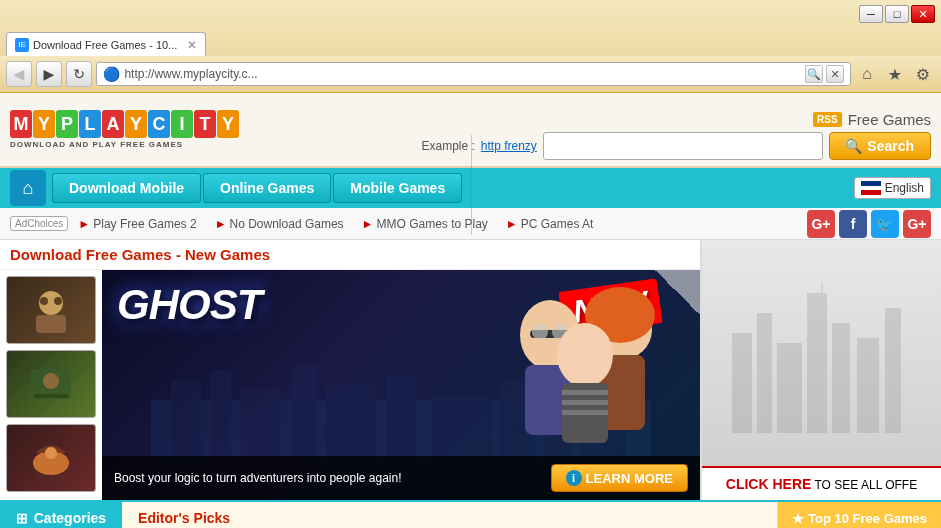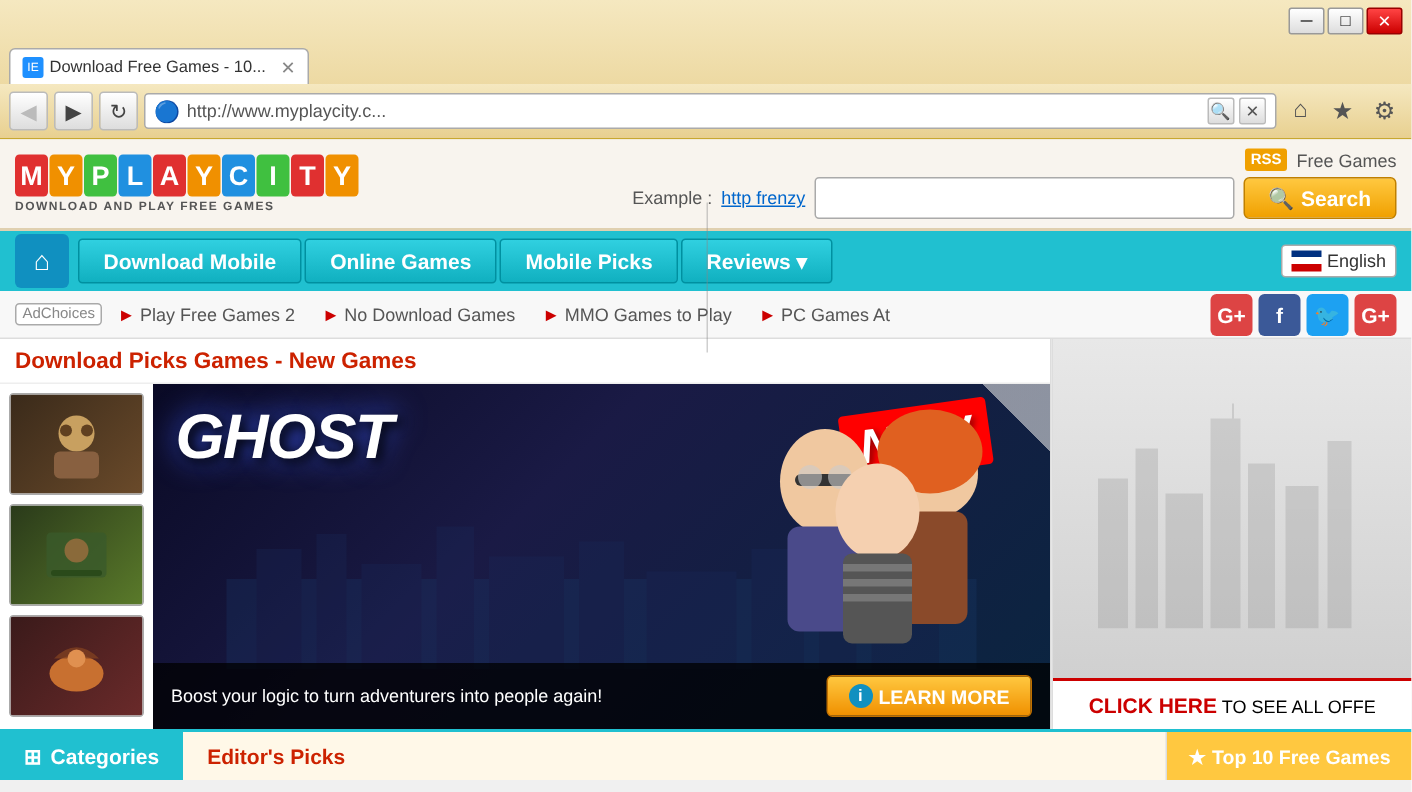--- a/index.html
+++ b/index.html
@@ -147,45 +147,44 @@
           <div class="logo-letter" style="background:#f09000;color:white;">Y</div>
           <div class="logo-letter" style="background:#2090e0;color:white; border-radius:3px;">C</div>
           <div class="logo-letter" style="background:#40c040;color:white;">I</div>
           <div class="logo-letter" style="background:#e03030;color:white;">T</div>
           <div class="logo-letter" style="background:#f09000;color:white;">Y</div>
         </div>
       </div>
       <div class="logo-subtitle">DOWNLOAD AND PLAY FREE GAMES</div>
     </div>
 
-    <div style="flex:1;display:flex;flex-direction:column;align-items:flex-end;gap:4px;">
+    <div style="flex:1;display:flex;flex-direction:column;align-items:flex-end;gap:4px;margin-top:12px;">
       <div style="display:flex;align-items:center;gap:6px;">
         <div class="rss-badge">RSS</div>
-        <span style="font-size:12px;color:#555;">Free Games</span>
+        <span style="font-size:15px;color:#555;">Free Games</span>
       </div>
       <div style="display:flex;align-items:center;gap:6px;">
         <span style="font-size:12px;color:#555;">Example :</span>
         <a style="font-size:12px;color:#0066cc;text-decoration:underline;cursor:pointer;">http frenzy</a>
         <input type="text" class="search-box" placeholder="" style="">
         <button class="search-btn">
           <span>🔍</span>
           <span>Search</span>
         </button>
       </div>
     </div>
   </div>
 
   <div class="nav-menu">
     <button class="home-btn">⌂</button>
     <div style="width:6px;"></div>
     <div class="nav-items">
       <div class="nav-item">Download Mobile</div>
       <div class="nav-item">Online Games</div>
-      <div class="nav-item">Mobile Picks</div>
-      <div class="nav-item reviews">Reviews ▾</div>
+      <div class="nav-item">Mobile Games</div>
     </div>
     <div class="nav-spacer"></div>
     <div class="lang-selector">
       <span class="flag"></span>
       <span>English</span>
     </div>
   </div>
 
   <div class="secondary-nav">
     <div class="ad-badge">AdChoices</div>
@@ -209,21 +208,21 @@
       <div class="social-icon social-g">G+</div>
       <div class="social-icon social-f">f</div>
       <div class="social-icon social-t">🐦</div>
       <div class="social-icon social-g2">G+</div>
     </div>
   </div>
 
   <div class="main-content">
 
     <div style="flex:1;border-right:1px solid #ddd;">
-      <div class="section-title">Download Picks Games - New Games</div>
+      <div class="section-title">Download Free Games - New Games</div>
 
       <div style="display:flex;">
 
         <div class="game-list">
           <div class="game-thumb thumb-1" style="background:linear-gradient(135deg,#3a2a1a,#6a4a2a);display:flex;align-items:center;justify-content:center;">
             <svg width="50" height="50" viewBox="0 0 50 50">
               <circle cx="25" cy="18" r="12" fill="#c8a060"></circle>
               <rect x="10" y="30" width="30" height="18" rx="4" fill="#886040"></rect>
               <circle cx="18" cy="16" r="4" fill="#604020"></circle>
               <circle cx="32" cy="16" r="4" fill="#604020"></circle>

